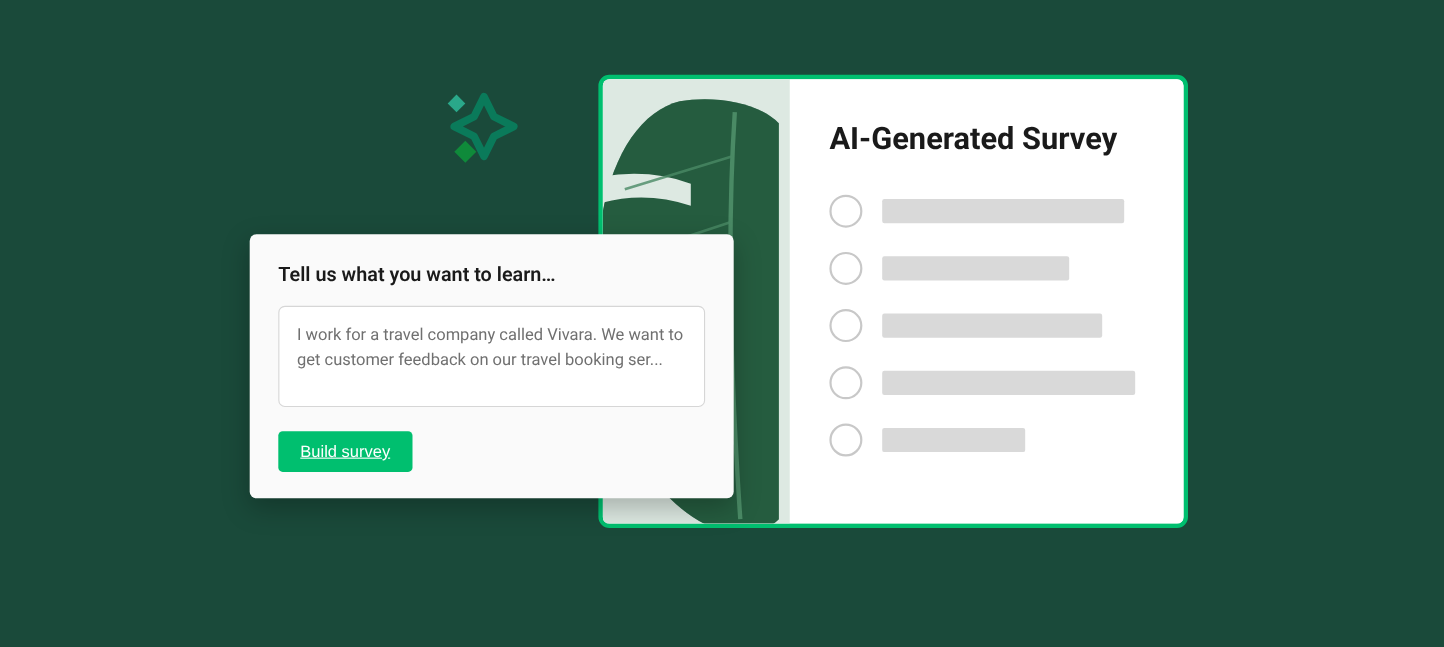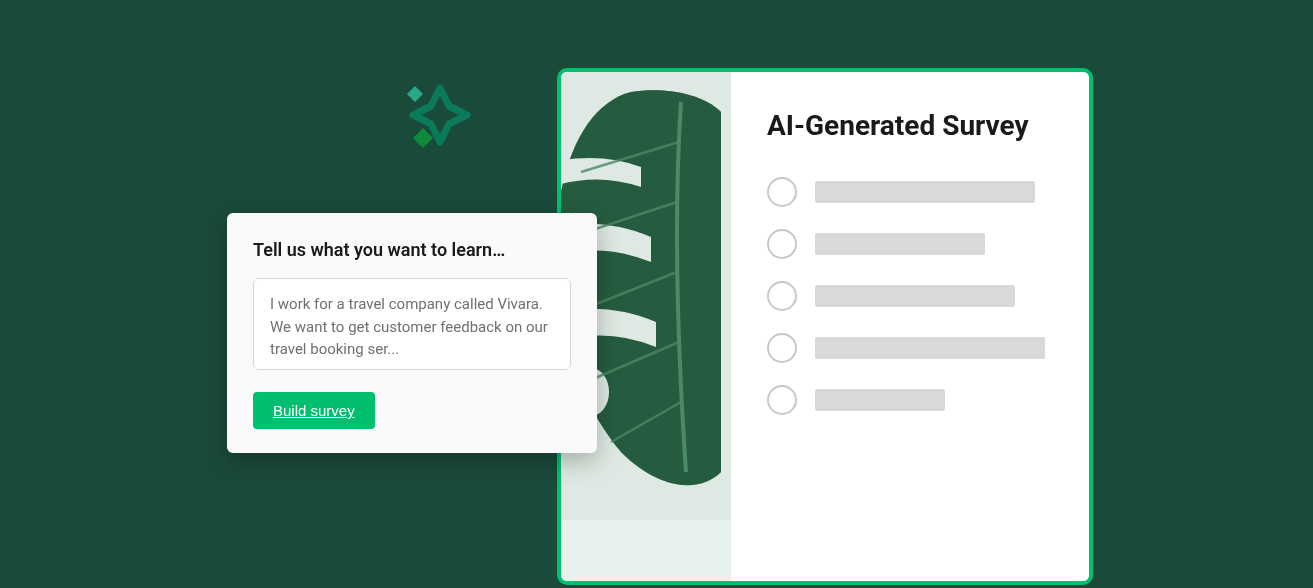--- a/index.html
+++ b/index.html
@@ -23,21 +23,21 @@
       top: 80px;
       width: 80px;
       height: 80px;
     }
     
     
     .prompt-card {
       position: absolute;
       left: 227px;
       top: 213px;
-      width: 370px;
+      width: 440px;
       background: #fafafa;
       border-radius: 6px;
       padding: 26px 26px 24px 26px;
       box-shadow: 0 8px 24px rgba(0,0,0,0.25);
       z-index: 10;
     }
     .prompt-title {
       font-size: 18px;
       font-weight: 600;
       color: #1a1a1a;
@@ -65,24 +65,24 @@
       padding: 10px 20px;
       font-size: 15px;
       font-weight: 500;
       cursor: pointer;
       text-decoration: underline;
     }
     
     
     .survey-card {
       position: absolute;
-      left: 557px;
+      left: 544px;
       top: 68px;
       width: 536px;
-      height: 517px;
+      height: 412px;
       background: #fff;
       border: 4px solid #00bf6f;
       border-radius: 10px;
       overflow: hidden;
       display: flex;
     }
     .leaf-bg {
       width: 170px;
       height: 100%;
       background: #e8f2ed;

